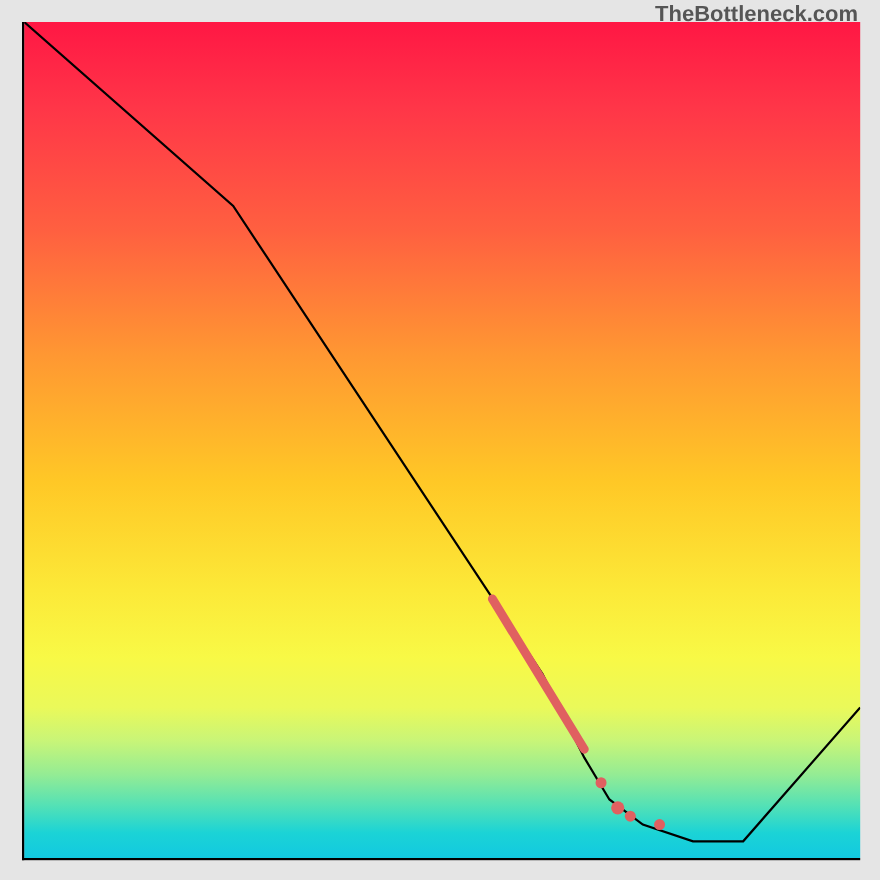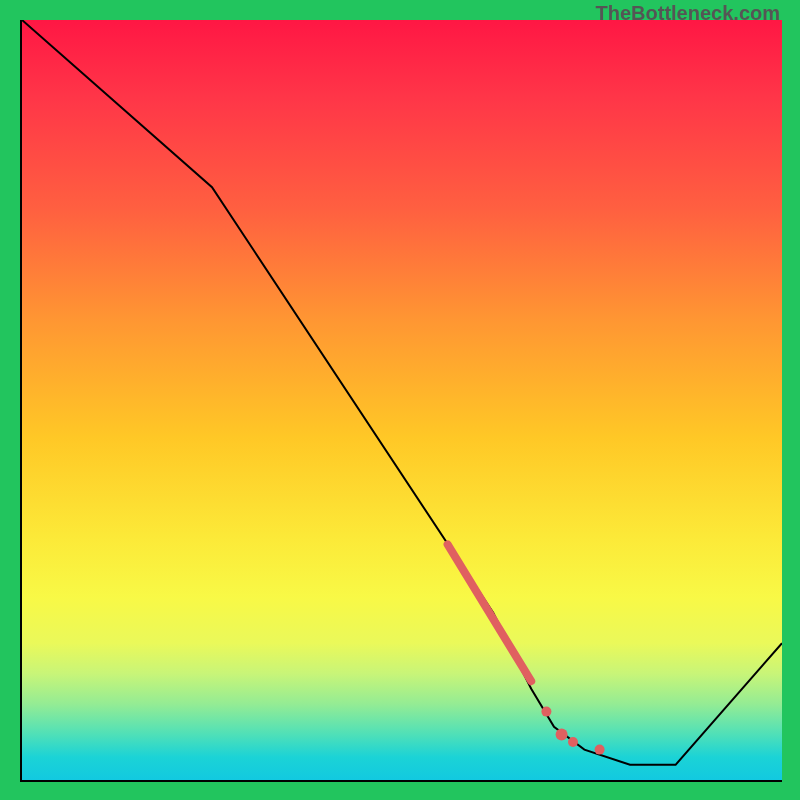--- a/index.html
+++ b/index.html
@@ -7,21 +7,21 @@
     padding: 0;
     width: 800px;
     height: 800px;
     overflow: hidden;
     font-family: Arial, sans-serif;
   }
   .chart-container {
     position: relative;
     width: 800px;
     height: 800px;
-    background: #22c55e;
+    background: #e5e5e5;
   }
   .plot-area {
     position: absolute;
     left: 20px;
     top: 20px;
     width: 760px;
     height: 760px;
     border: 2px solid black;
     border-top: none;
     border-right: none;

